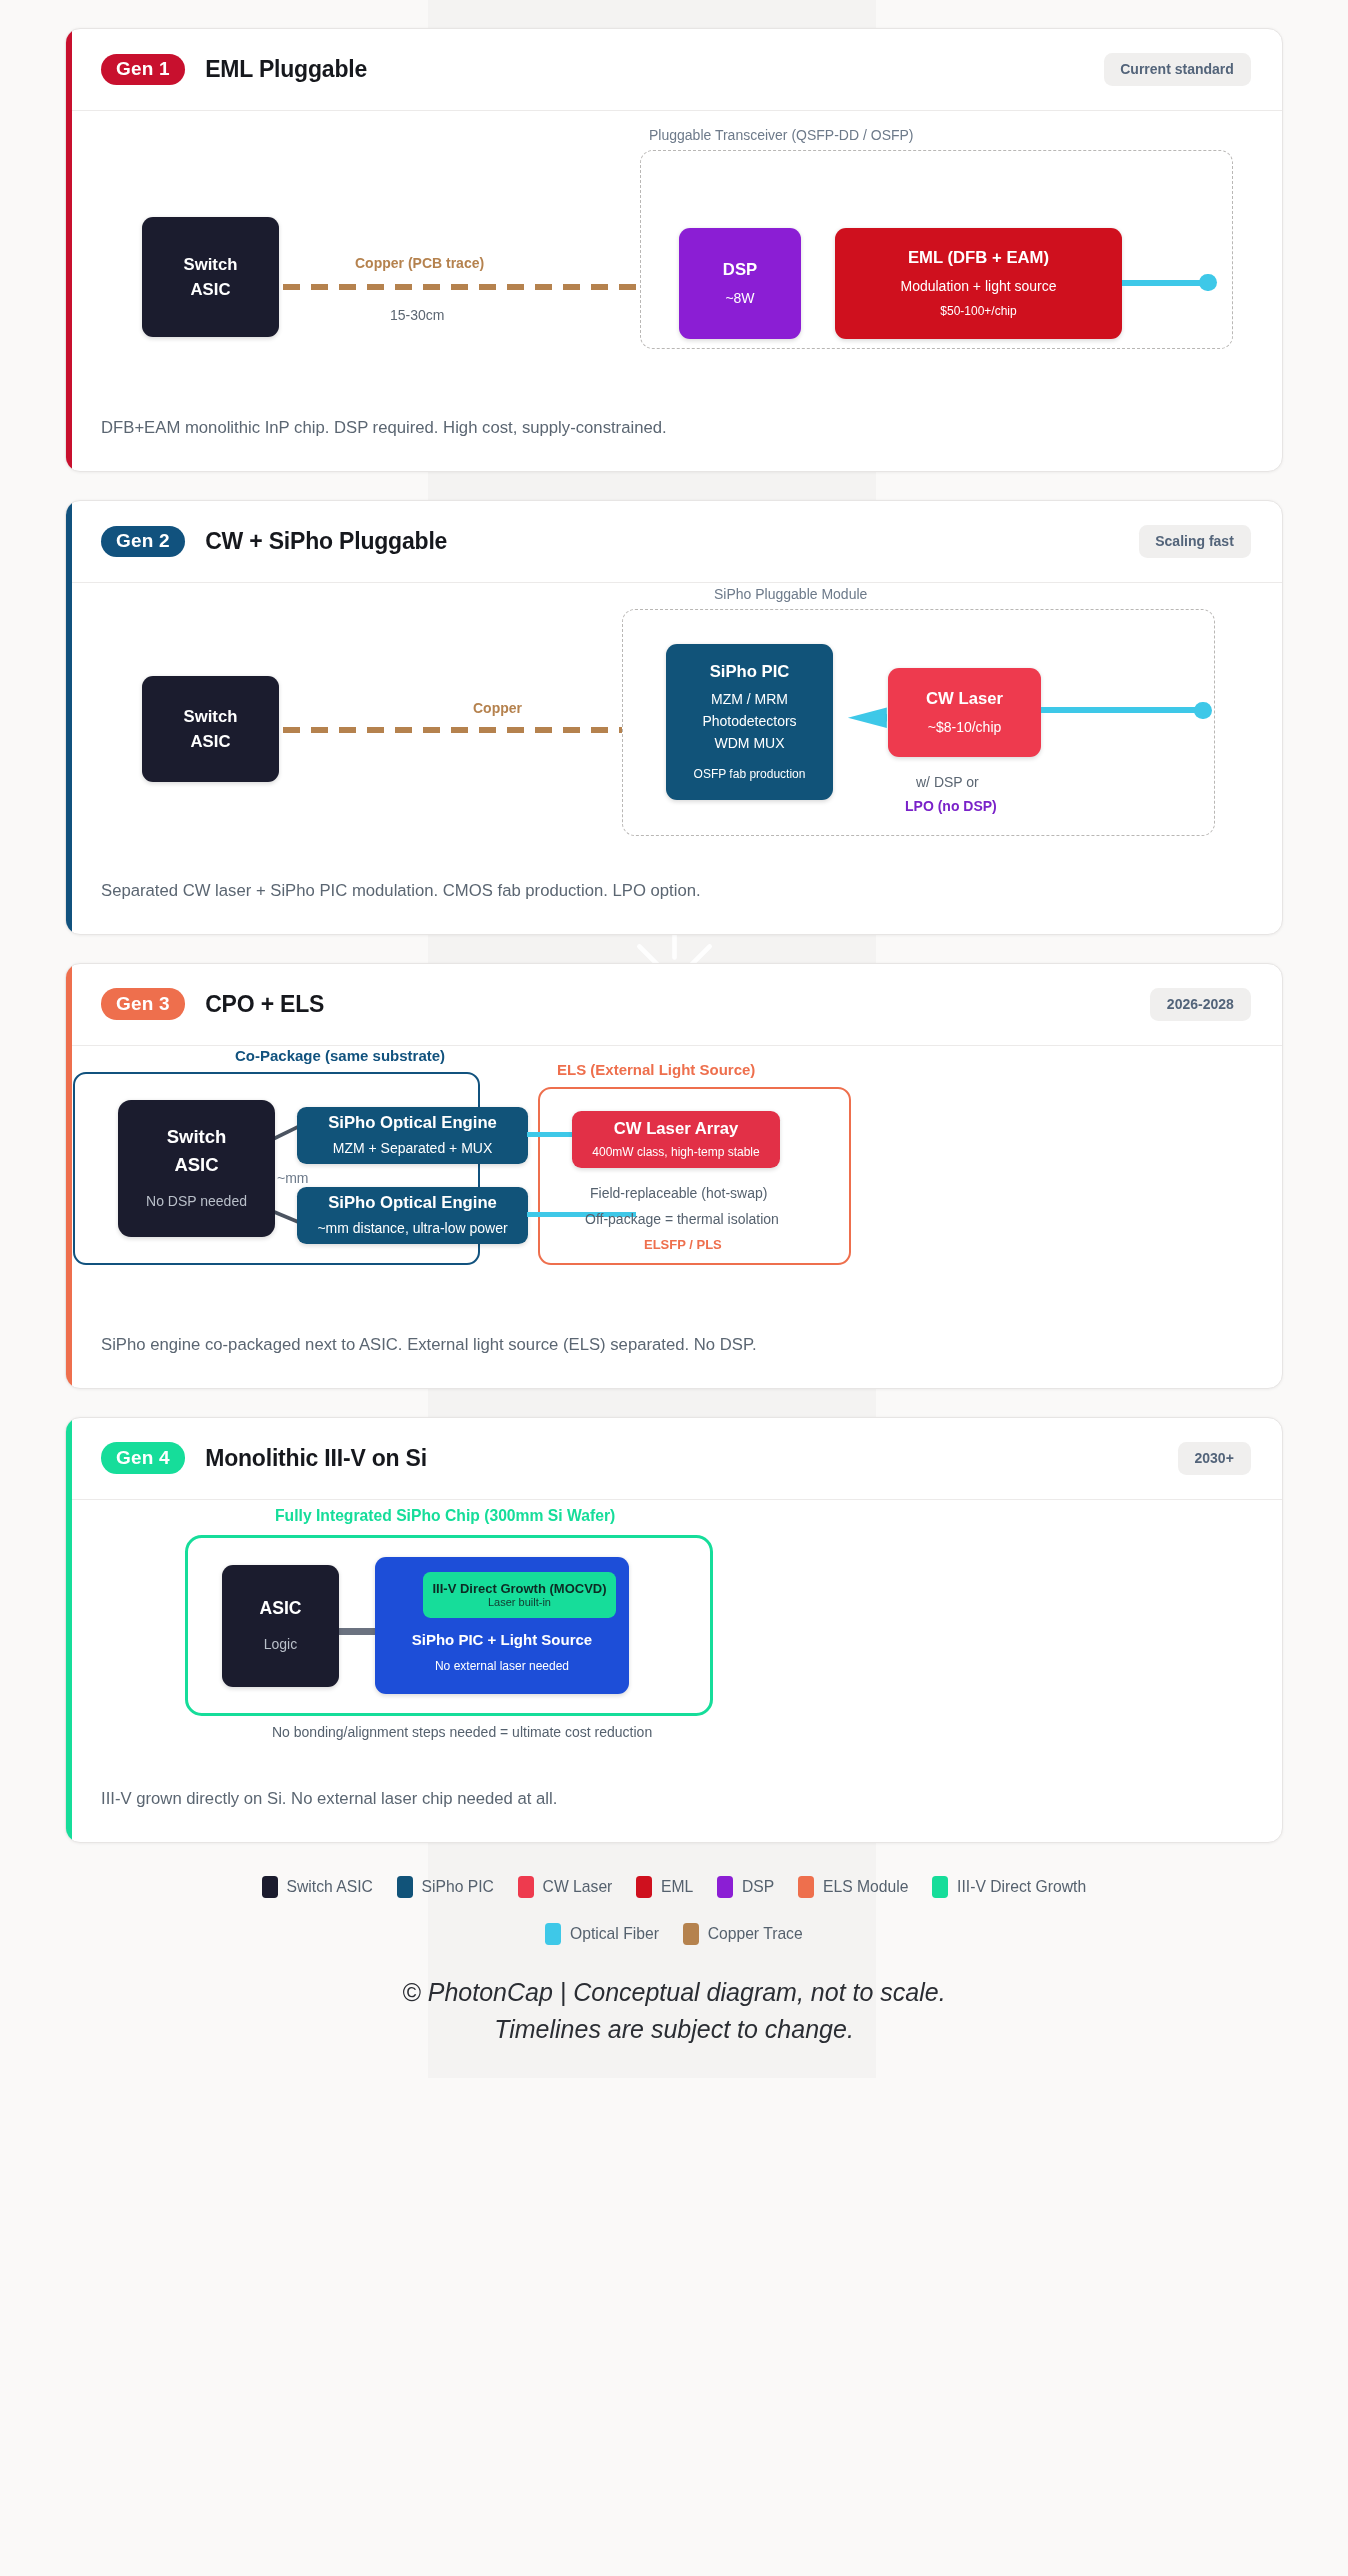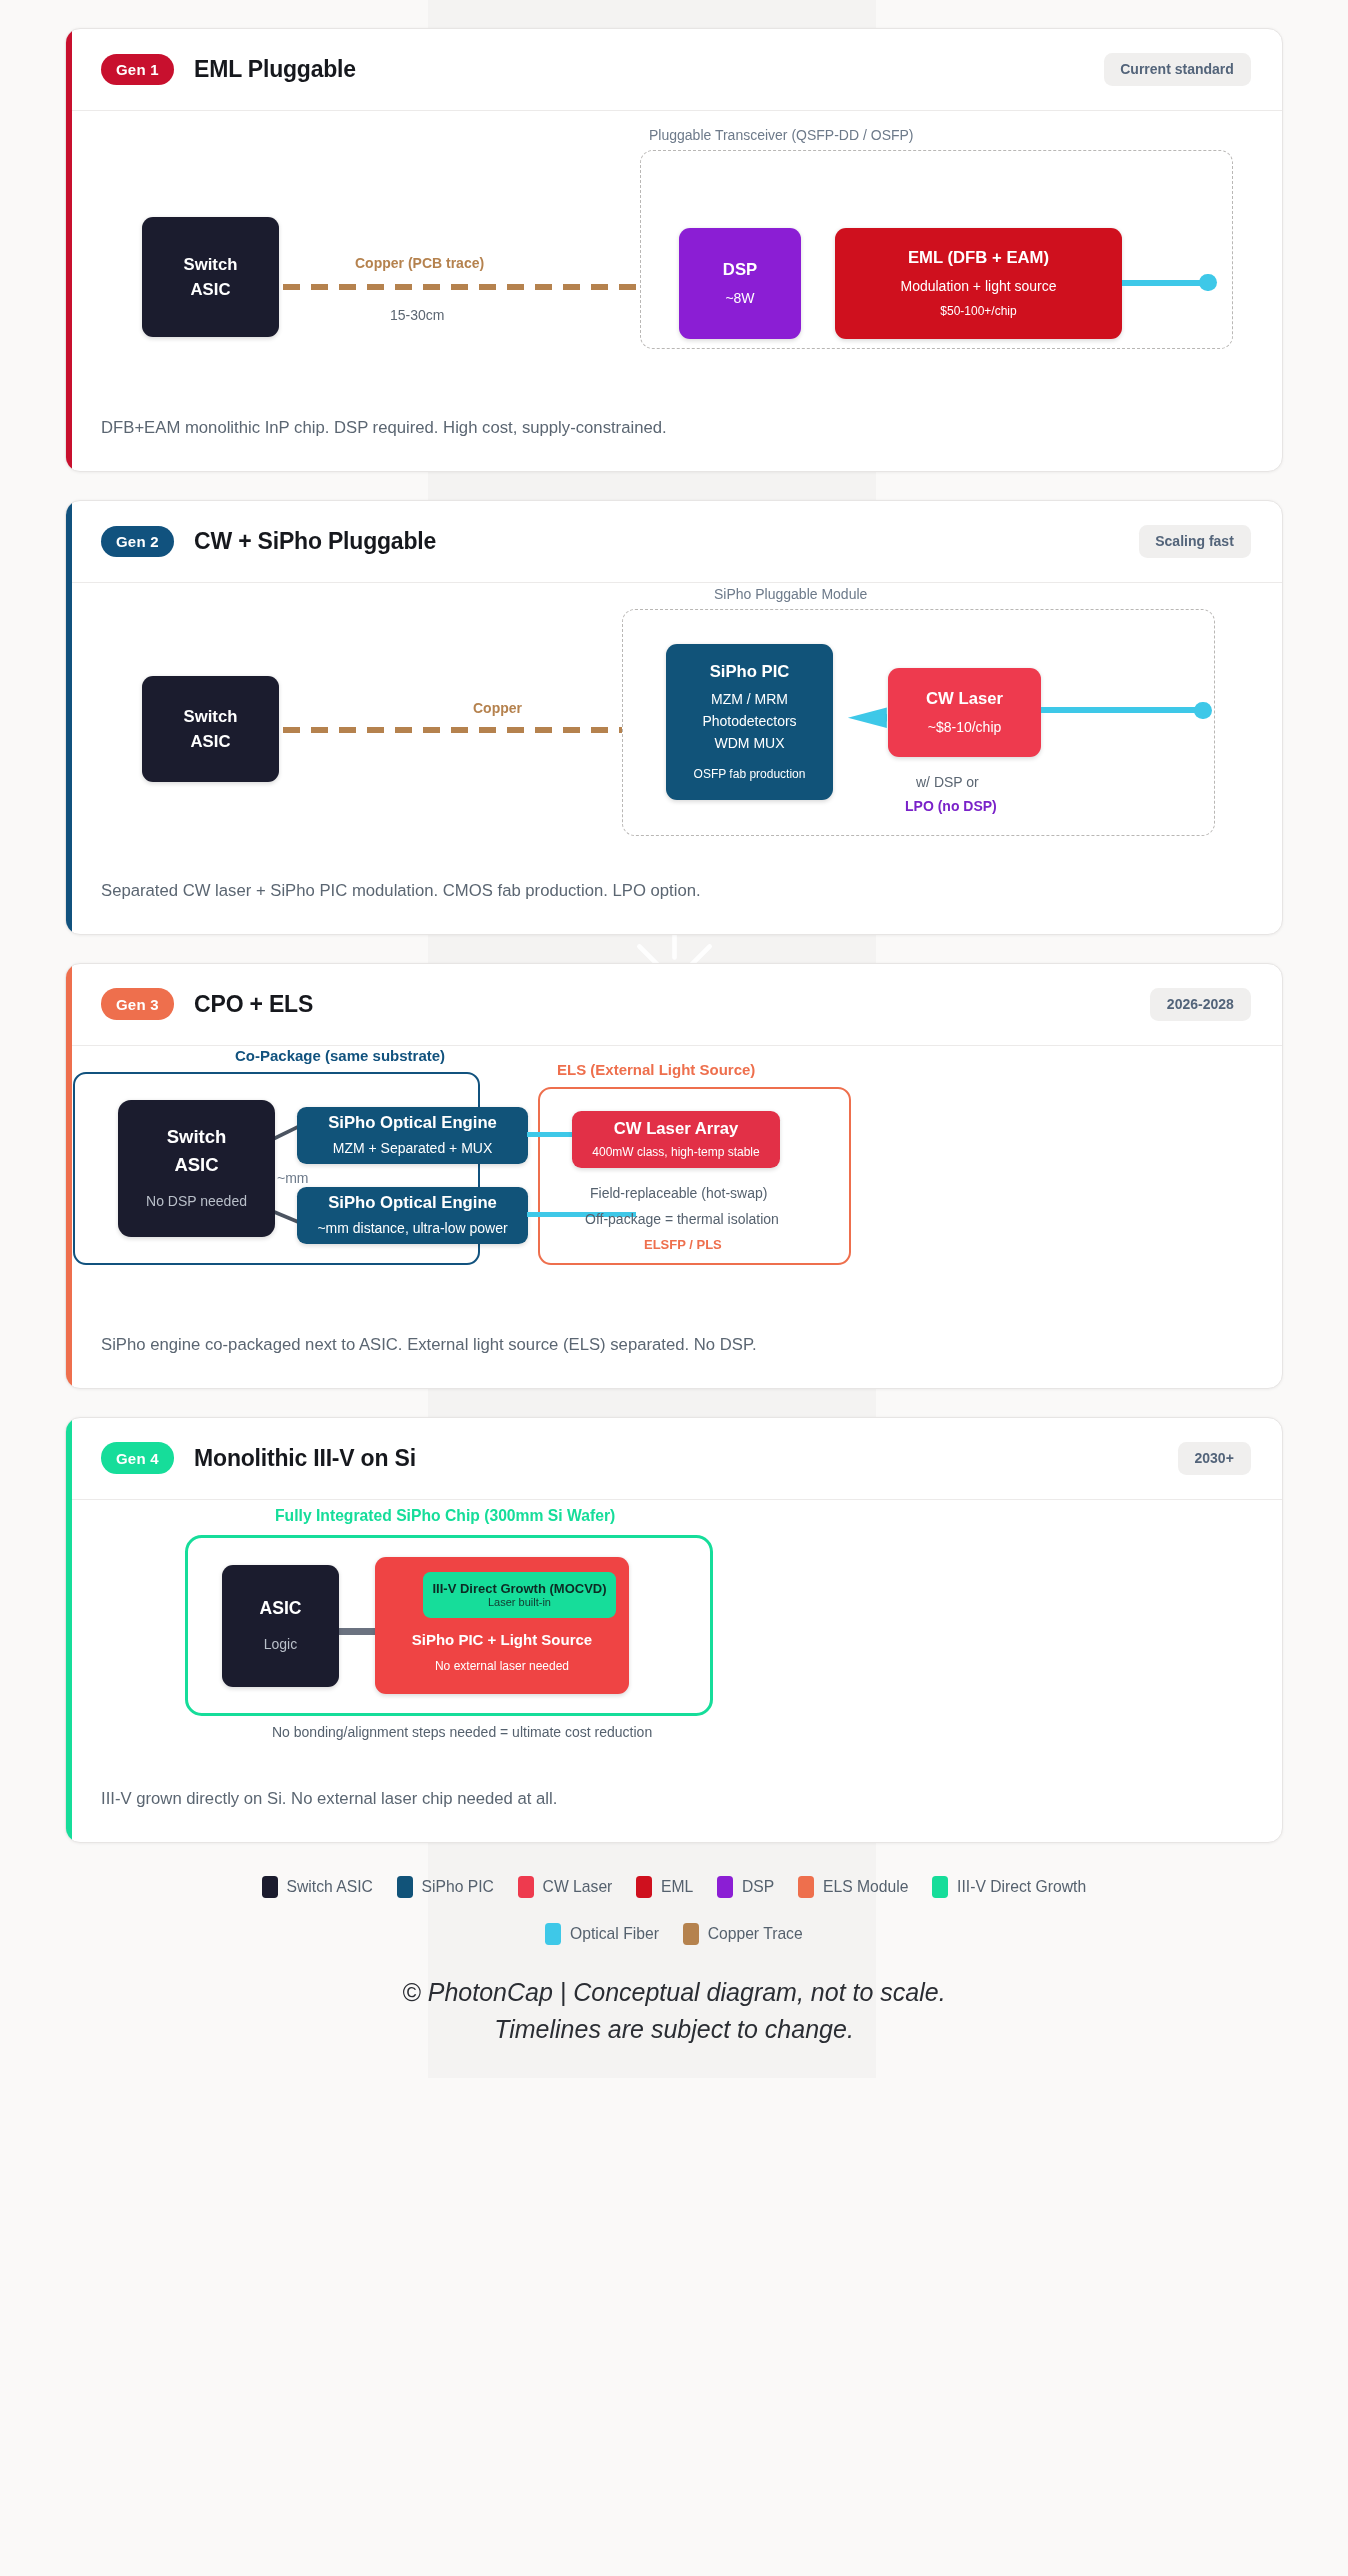--- a/index.html
+++ b/index.html
@@ -48,21 +48,21 @@
   .card-head {
     display: flex; align-items: center;
     padding: 24px 31.5px 24px 35px;
     border-bottom: 0.9px solid #eceae9;
   }
   .gen-pill {
     display: inline-flex; align-items: center; justify-content: center;
     min-width: 72px; height: 31.5px; padding: 0 15px;
     border-radius: 15.7px;
     background: var(--accent);
-    color: #ffffff; font-size: 15px; font-weight: 700;
+    color: #ffffff; font-size: 19px; font-weight: 700;
     letter-spacing: 0.2px;
   }
   .card-title {
     margin-left: 20.4px; font-size: 23px; font-weight: 700; color: #16181d;
     letter-spacing: -0.2px;
   }
   .head-badge {
     margin-left: auto;
     background: #f0efee; color: #53647a;
     font-size: 14px; font-weight: 700;
@@ -300,21 +300,21 @@
     <div style="position:absolute; left:119px; top:35px; width:528px; height:181px;
                 border:3.7px solid #16dd9a; border-radius:16.7px;"></div>
 
     <div style="position:absolute; left:272px; top:128px; width:41px; height:7.4px; background:#6b7280;"></div>
 
     <div class="blk" style="position:absolute; left:156px; top:65px; width:117px; height:122px; background:#1b1c2e; border-radius:11px;">
       <div class="t1" style="font-size:17.6px;">ASIC</div>
       <div class="t2" style="margin-top:13px; color:#b9bfc9;">Logic</div>
     </div>
 
-    <div style="position:absolute; left:309px; top:57px; width:254px; height:137px; background:#ef4444;
+    <div style="position:absolute; left:309px; top:57px; width:254px; height:137px; background:#1d4ed8;
                 border-radius:11px; color:#fff; text-align:center; box-shadow:0 1.9px 4.6px rgba(0,0,0,0.14);">
       <div style="position:absolute; left:48px; top:15px; width:193px; height:46px;
                   background:#16dd9a; border-radius:7.4px; display:flex; flex-direction:column;
                   align-items:center; justify-content:center;">
         <div style="font-size:13px; font-weight:700; color:#0d2b24;">III-V Direct Growth (MOCVD)</div>
         <div style="font-size:11px; color:#12392f;">Laser built-in</div>
       </div>
       <div style="position:absolute; left:0; right:0; top:74px; font-size:15px; font-weight:700;">SiPho PIC + Light Source</div>
       <div style="position:absolute; left:0; right:0; top:102px; font-size:12px;">No external laser needed</div>
     </div>

